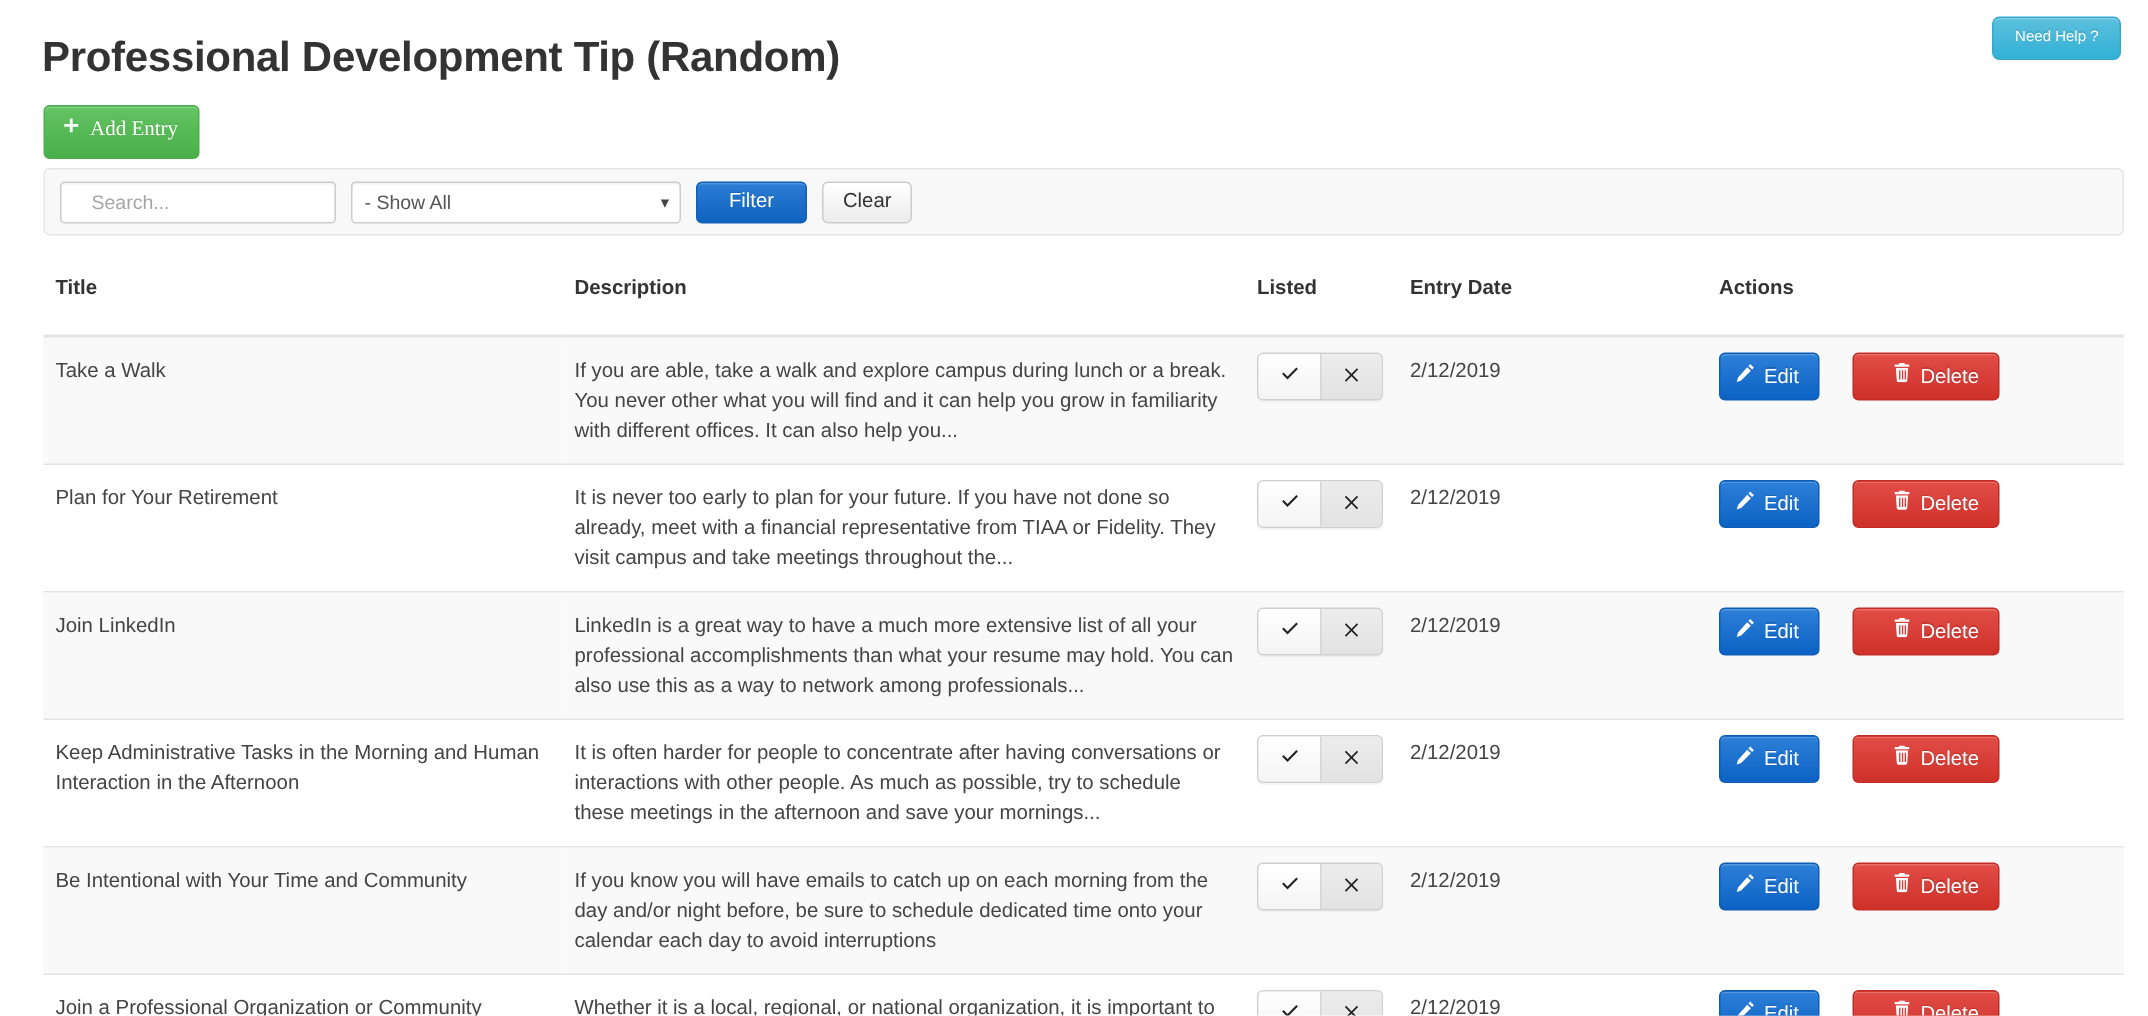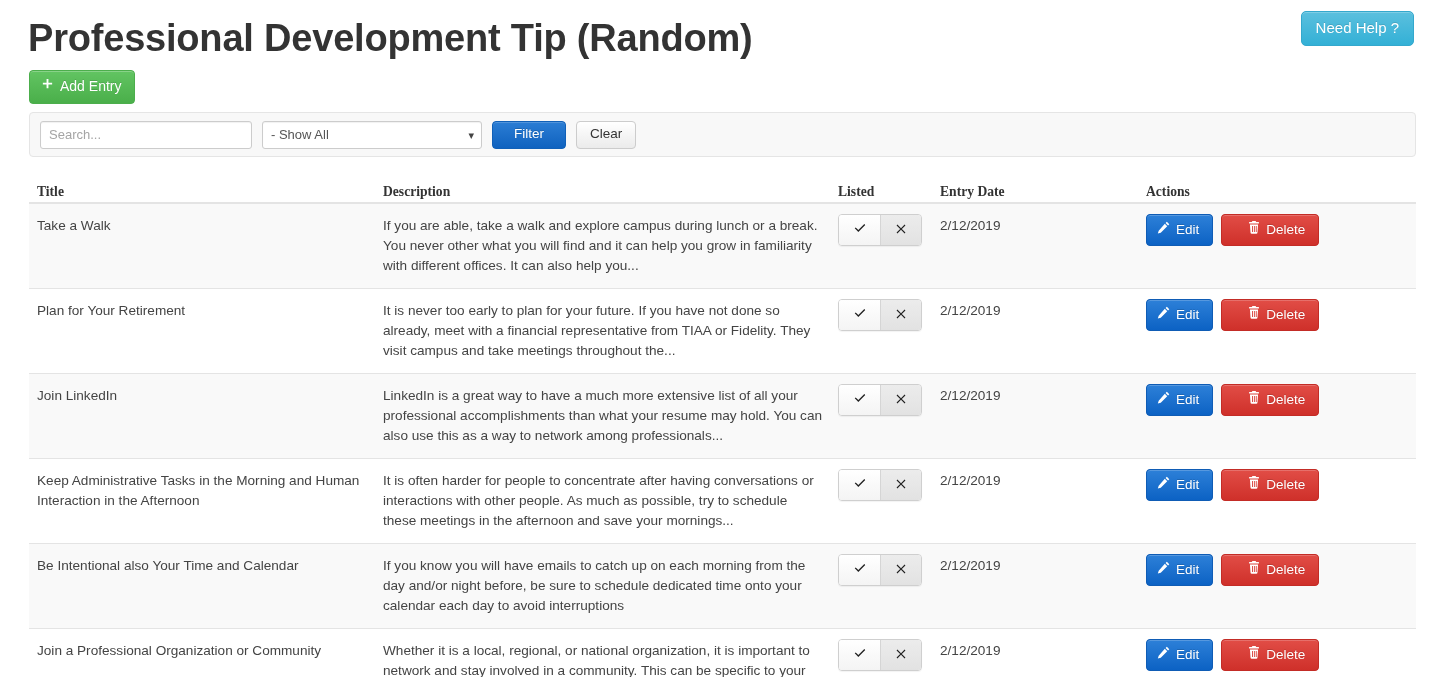--- a/index.html
+++ b/index.html
@@ -21,39 +21,39 @@
     padding: 0;
   }
 
   
   .need-help {
     position: absolute;
     top: 11px;
     right: 18px;
     display: inline-block;
     padding: 7px 14px 8px 14px;
-    font-size: 15px;
+    font-size: 10px;
     line-height: 1.2;
     color: #ffffff;
     background: linear-gradient(to bottom, #5bc0de 0%, #33b0d6 100%);
     background-color: #46b8da;
     border: 1px solid #34a8cd;
     border-radius: 5px;
     cursor: pointer;
     text-shadow: 0 -1px 0 rgba(0,0,0,.12);
     box-shadow: inset 0 1px 0 rgba(255,255,255,.22);
     white-space: nowrap;
   }
 
   
   .page-title {
     position: absolute;
     top: 17px;
     left: 28px;
-    font-size: 38px;
+    font-size: 28px;
     font-weight: bold;
     color: #333333;
     letter-spacing: -0.2px;
     margin: 0;
     line-height: 42px;
     white-space: nowrap;
   }
 
   
   .toolbar {
@@ -77,20 +77,21 @@
     border: 1px solid transparent;
   }
   .btn-success {
     color: #ffffff;
     background: linear-gradient(to bottom, #62c462 0%, #4aaf4a 100%);
     background-color: #5cb85c;
     border-color: #4cae4c;
     box-shadow: inset 0 1px 0 rgba(255,255,255,.25);
     text-shadow: 0 -1px 0 rgba(0,0,0,.12);
     padding: 7px 13px 8px 11px;
+    font-family: Liberation Serif, serif;
   }
   .btn-info {
     color: #ffffff;
     background: linear-gradient(to bottom, #5bc0de 0%, #3bb3d5 100%);
     background-color: #5bc0de;
     border-color: #46b8da;
     box-shadow: inset 0 1px 0 rgba(255,255,255,.25);
     text-shadow: 0 -1px 0 rgba(0,0,0,.12);
     padding: 7px 13px 8px 11px;
   }
@@ -105,23 +106,23 @@
     height: 45px;
     background: #f8f8f8;
     border: 1px solid #e5e5e5;
     border-radius: 4px;
     display: flex;
     align-items: center;
     padding: 0 10px;
     gap: 10px;
   }
   .search-input {
-    width: 212px;
+    width: 184px;
     height: 28px;
-    padding: 3px 8px;
+    padding: 3px 20px;
     font-size: 13px;
     font-family: "Liberation Sans", sans-serif;
     color: #555555;
     border: 1px solid #cccccc;
     border-radius: 3px;
     background: #ffffff;
     box-shadow: inset 0 1px 1px rgba(0,0,0,.06);
     outline: none;
   }
   .search-input::placeholder { color: #a5a5a5; }
@@ -180,25 +181,24 @@
     top: 178px;
     left: 29px;
     width: 1387px;
     border-collapse: collapse;
     font-size: 13.6px;
   }
   .data-table thead th {
     text-align: left;
     font-weight: bold;
     color: #333333;
-    padding: 6px 8px 2px 8px;
+    padding: 6px 8px 24px 8px;
     border-bottom: 2px solid #e4e4e4;
     font-size: 13.6px;
     vertical-align: bottom;
-    font-family: Liberation Serif, serif;
   }
   .data-table tbody td {
     padding: 12px 8px 12px 8px;
     border-top: 1px solid #e4e4e4;
     color: #444444;
     vertical-align: top;
     line-height: 20px;
   }
   .data-table tbody tr:nth-child(odd) { background: #f9f9f9; }
   .data-table tbody tr:nth-child(even) { background: #ffffff; }
@@ -233,21 +233,21 @@
     color: #333333;
     border: none;
     background: linear-gradient(to bottom, #ffffff 0%, #f4f4f4 100%);
   }
   .toggle-btn.off {
     background: linear-gradient(to bottom, #ececec 0%, #e2e2e2 100%);
     border-left: 1px solid #d5d5d5;
   }
 
   
-  .actions-wrap { display: flex; gap: 8px; margin-top: -2px; }
+  .actions-wrap { display: flex; gap: 22px; margin-top: -2px; }
   .btn-edit {
     color: #ffffff;
     background: linear-gradient(to bottom, #2d80d8 0%, #0c62c4 100%);
     background-color: #1668cb;
     border-color: #0f5cb5;
     padding: 6px 13px 7px 10px;
     font-size: 13.5px;
     box-shadow: inset 0 1px 0 rgba(255,255,255,.2);
     text-shadow: 0 -1px 0 rgba(0,0,0,.15);
   }
@@ -437,21 +437,21 @@
               <div class="btn btn-delete">
                 <span class="icon-svg"><svg width="12" height="13" viewBox="0 0 14 16">
                     <path d="M5 0h4l.7 1.2H13V3H1V1.2h3.3zM2 4.2h10l-.7 10.1a1.6 1.6 0 0 1-1.6 1.5H4.3a1.6 1.6 0 0 1-1.6-1.5zM4.6 6v7.6h1.1V6zm2.3 0v7.6H8V6zm2.3 0v7.6h1.1V6z" fill="#ffffff"></path>
                   </svg></span>
                 <span>Delete</span>
               </div>
             </div>
           </td>
         </tr>
         <tr>
-          <td class="cell-title col-title">Be Intentional also Your Time and Calendar</td>
+          <td class="cell-title col-title">Be Intentional with Your Time and Community</td>
           <td class="cell-desc col-desc">If you know you will have emails to catch up on each morning from the day and/or night before, be sure to schedule dedicated time onto your calendar each day to avoid interruptions</td>
           <td class="col-listed"><div class="toggle-group">
               <div class="toggle-btn">
                 <span><svg width="14" height="14" viewBox="0 0 16 16">
                     <path d="M2 8.4l1.1-1.1 3 3L12.9 3.5 14 4.6l-7.9 8z" fill="#222"></path>
                   </svg></span>
               </div>
               <div class="toggle-btn off">
                 <span><svg width="12" height="12" viewBox="0 0 16 16">
                     <path d="M3.2 2.1 8 6.9l4.8-4.8 1.1 1.1L9.1 8l4.8 4.8-1.1 1.1L8 9.1l-4.8 4.8-1.1-1.1L6.9 8 2.1 3.2z" fill="#222"></path>

